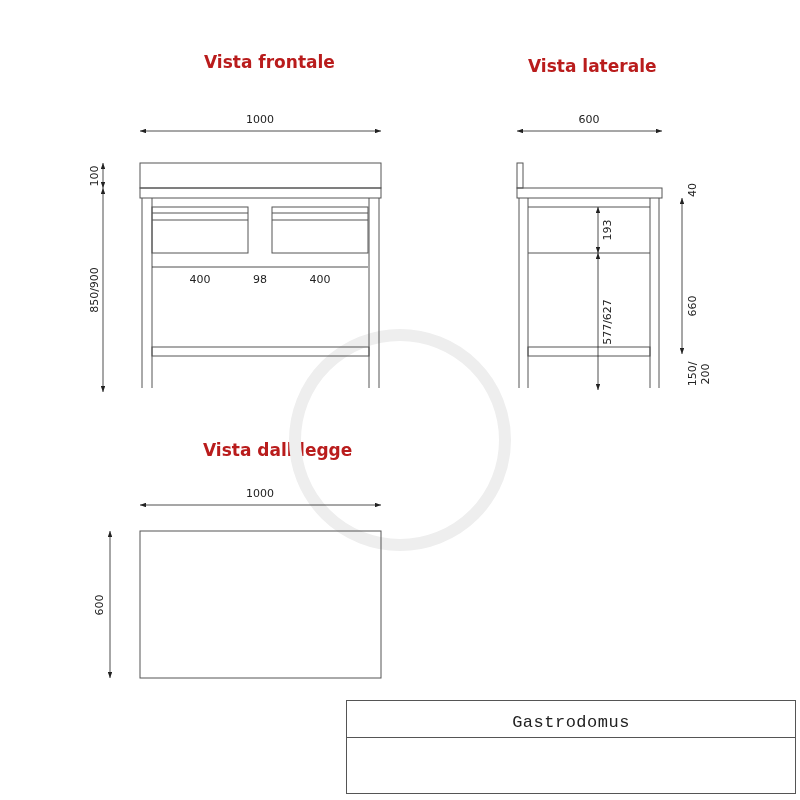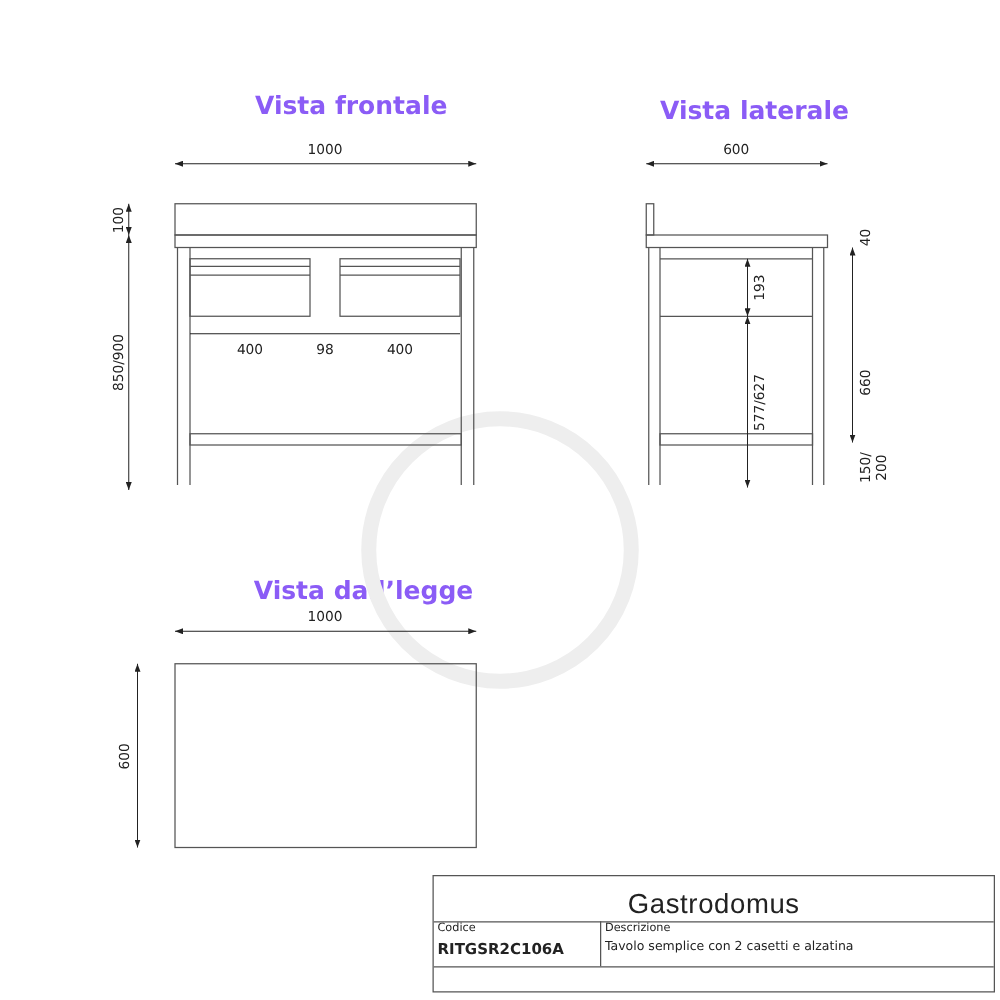--- a/index.html
+++ b/index.html
@@ -1,22 +1,22 @@
 <!DOCTYPE html>
 <html><head>
 <meta charset="utf-8">
 <style>
   html,body{margin:0;padding:0;background:#fff;}
   body{width:800px;height:800px;position:relative;overflow:hidden;font-family:"DejaVu Sans",sans-serif;color:#222;}
-  .title{position:absolute;font-weight:bold;font-size:20px;color:#8b5cf6;margin-top:20px;}
+  .title{position:absolute;font-weight:bold;font-size:17px;color:#b91c1c;}
   svg.draw{position:absolute;left:0;top:0;}
   .dim{font-size:11px;fill:#222;font-family:"DejaVu Sans",sans-serif;}
   .tb{position:absolute;left:346px;top:700px;width:450px;height:94px;border:1px solid #555;box-sizing:border-box;}
   .tb-logo{position:absolute;left:0;top:0;width:100%;height:36px;border-bottom:1px solid #555;text-align:center;}
-  .tb-logo span{font-family:Liberation Sans, sans-serif;font-size:22px;line-height:44px;letter-spacing:0.5px;}
+  .tb-logo span{font-family:Liberation Mono, monospace;font-size:17px;line-height:44px;letter-spacing:0.5px;}
   .tb-row{position:absolute;left:0;top:36px;width:100%;height:36px;border-bottom:1px solid #555;}
   .tb-code{position:absolute;left:0;top:0;width:133px;height:100%;border-right:1px solid #555;}
   .lbl{position:absolute;left:3px;top:1px;font-size:9px;}
   .val{position:absolute;left:3px;top:15px;font-size:11px;}
   .code{font-weight:bold;font-size:12px;}
   .tb-desc{position:absolute;left:134px;top:0;right:0;height:100%;}
   .tb-foot{position:absolute;left:3px;top:77px;font-size:9.5px;}
 </style>
 </head>
 <body>
@@ -85,23 +85,13 @@
   <text class="dim" transform="translate(611,322) rotate(-90)" text-anchor="middle">577/627</text>
   <text class="dim" transform="translate(696,306) rotate(-90)" text-anchor="middle">660</text>
   <text class="dim" transform="translate(696,374) rotate(-90)" text-anchor="middle">150/</text>
   <text class="dim" transform="translate(709,374) rotate(-90)" text-anchor="middle">200</text>
   <text class="dim" x="260" y="497" text-anchor="middle">1000</text>
   <text class="dim" transform="translate(103,605) rotate(-90)" text-anchor="middle">600</text>
 </svg>
 
 <div class="tb">
   <div class="tb-logo"><span>Gastrodomus</span></div>
-  <div class="tb-row">
-    <div class="tb-code">
-      <div class="lbl">Codice</div>
-      <div class="val code">RITGSR2C106A</div>
-    </div>
-    <div class="tb-desc">
-      <div class="lbl">Descrizione</div>
-      <div class="val" style="font-size:10px;">Tavolo semplice con 2 casetti e alzatina</div>
-    </div>
-  </div>
 </div>
 
 </body></html>

